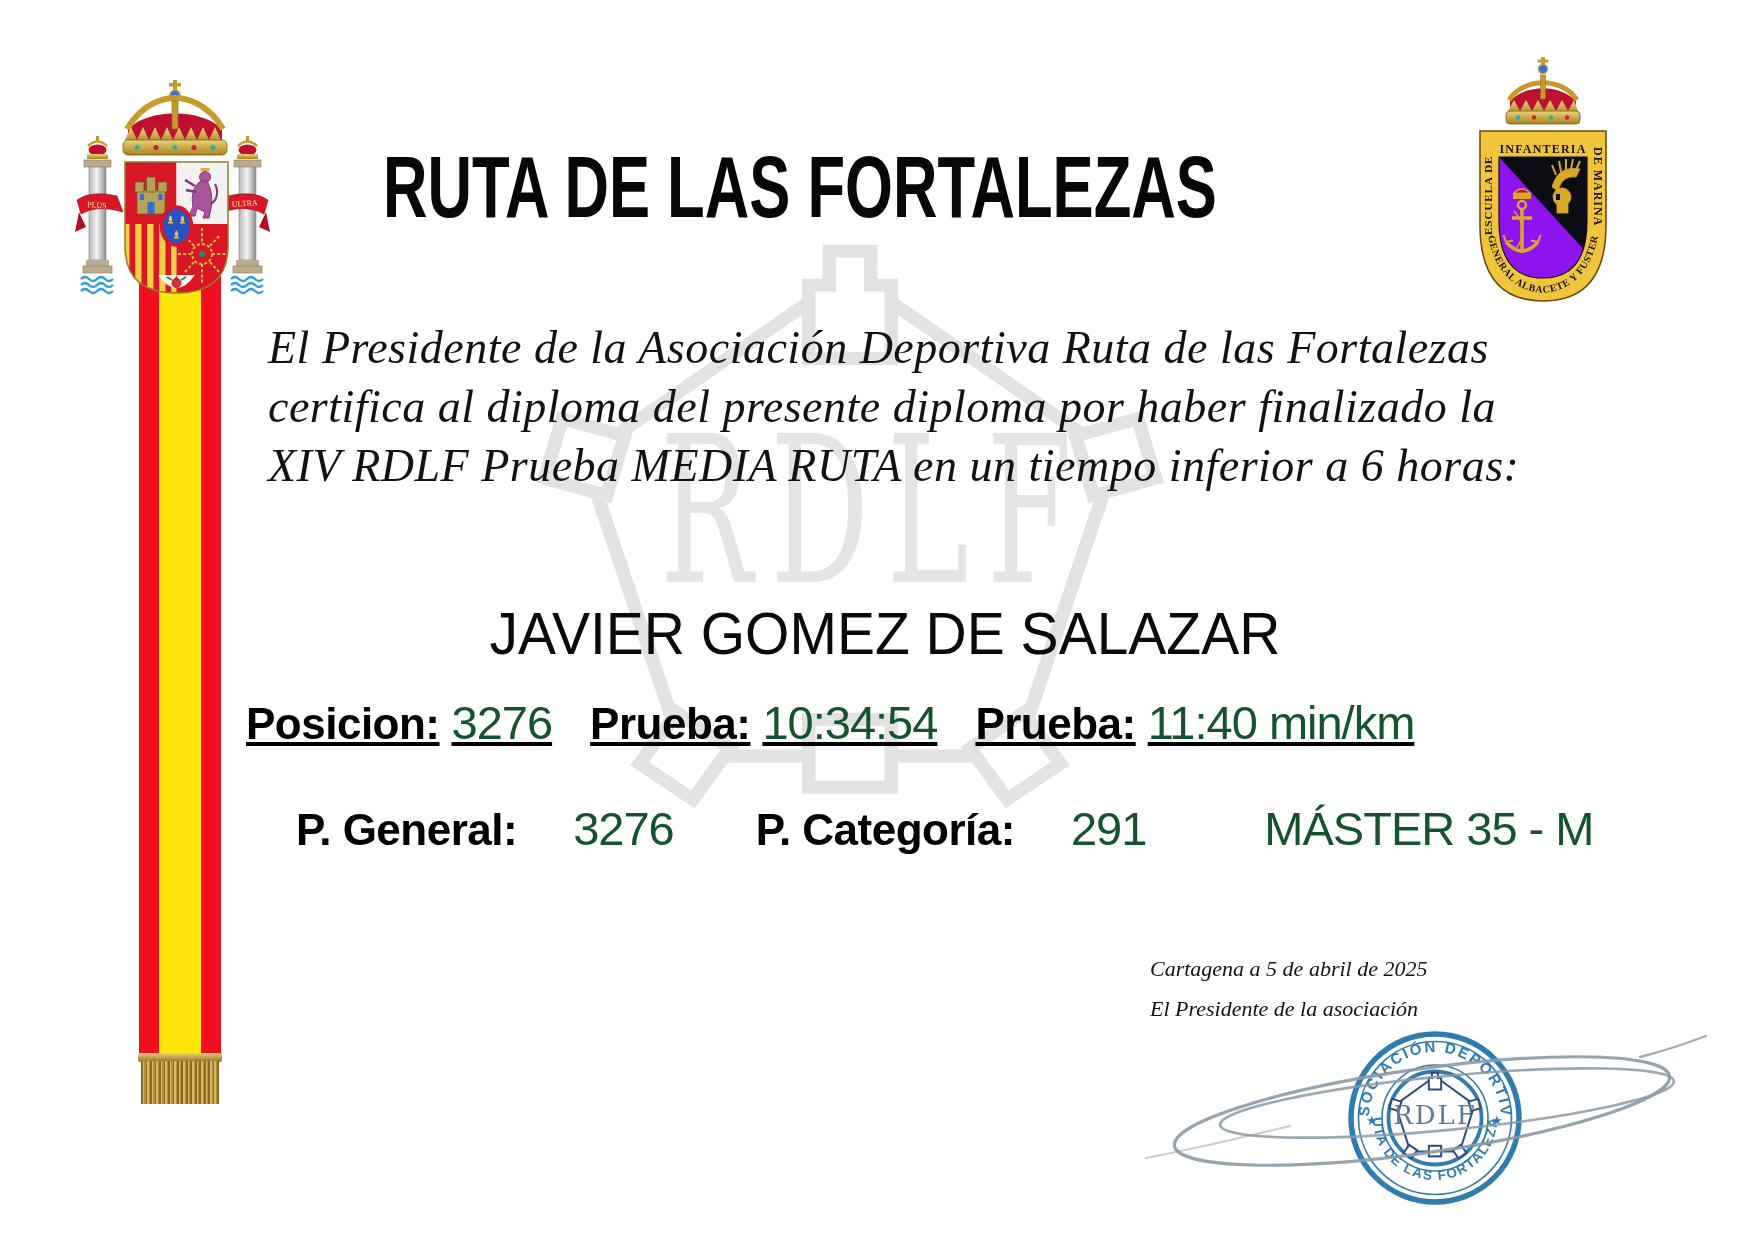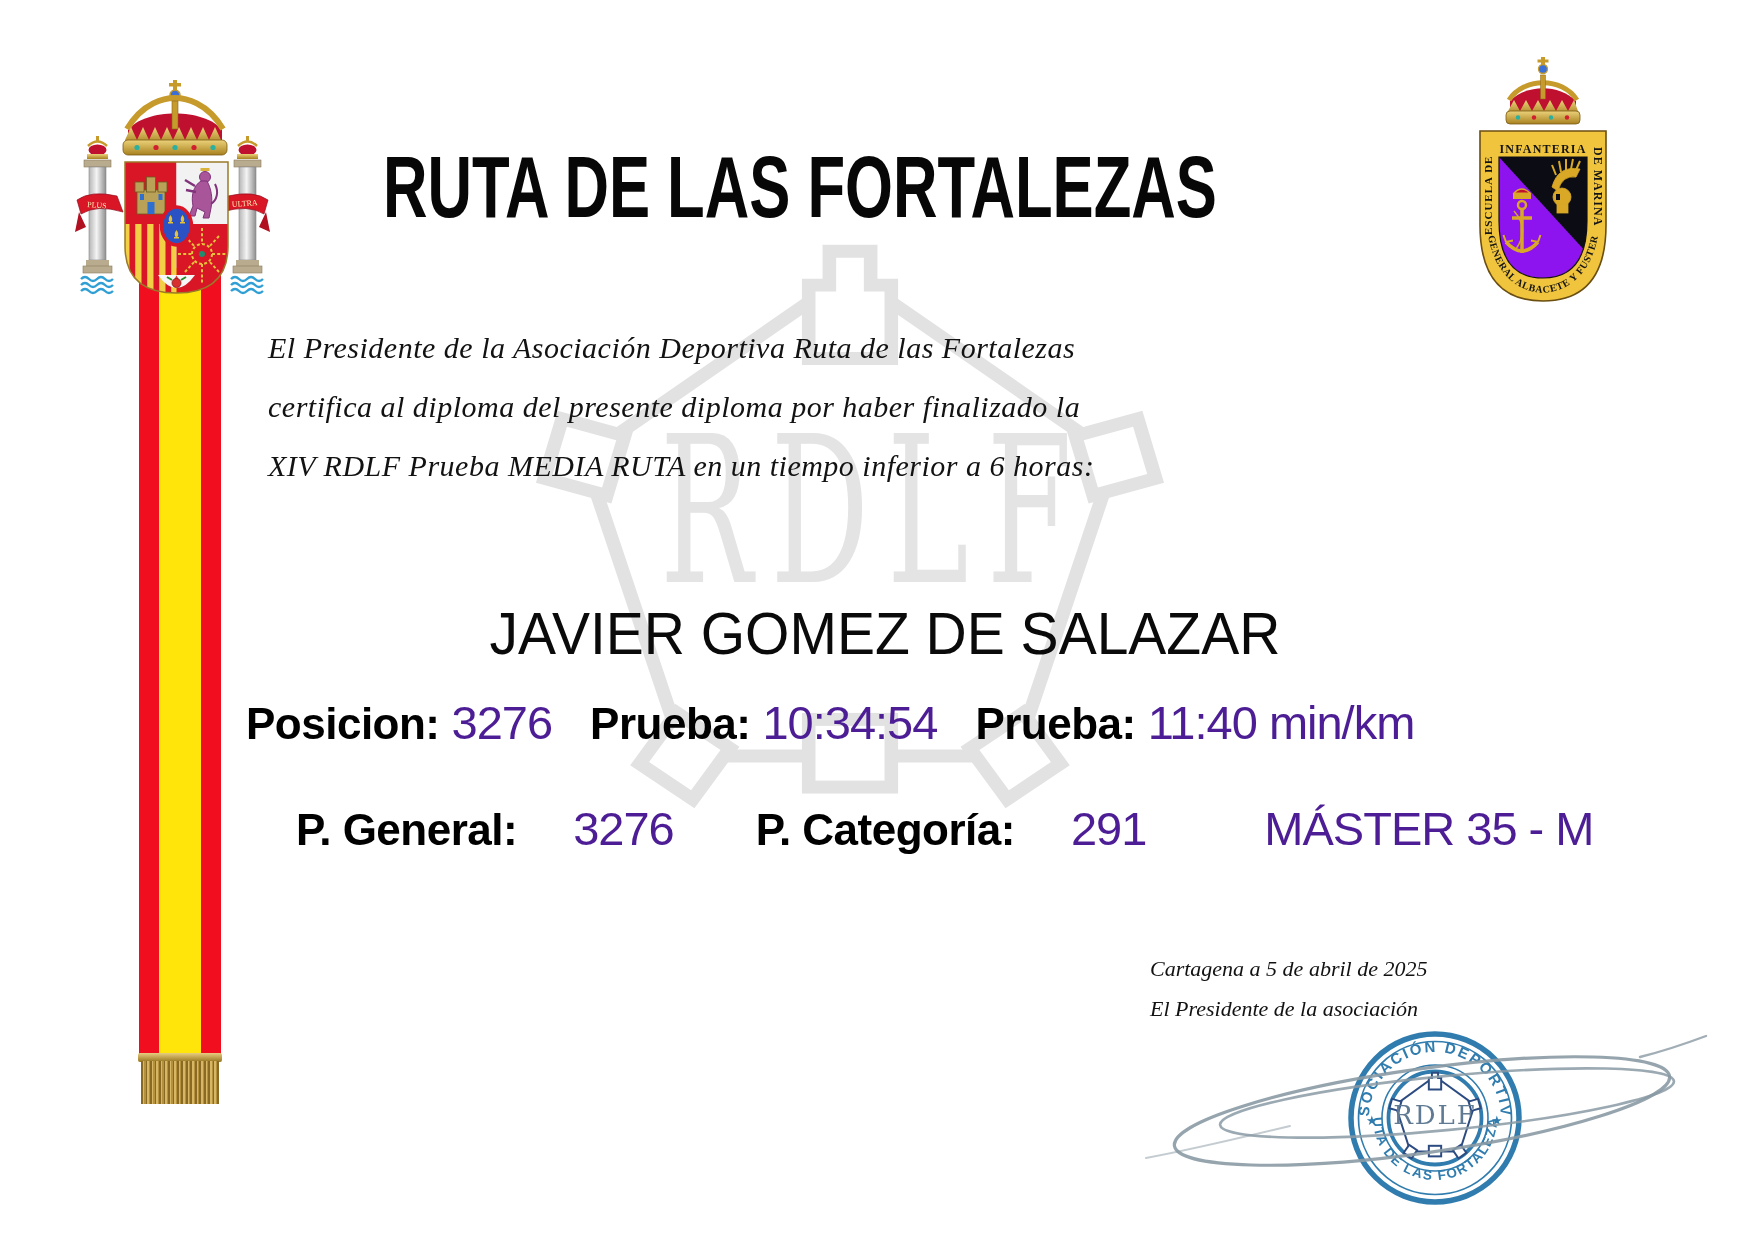--- a/index.html
+++ b/index.html
@@ -9,32 +9,32 @@
   svg{display:block;overflow:visible;}
 
   
   .title{left:100px;top:136px;width:1400px;text-align:center;white-space:nowrap;
          font-size:88px;font-weight:800;color:#070707;letter-spacing:0px;
          transform:scaleX(0.70);transform-origin:50% 50%;
          font-family:"Liberation Sans",sans-serif;}
 
   
   .script{font-family:cursive;font-style:italic;color:#121212;}
-  .body-text{left:268px;top:318px;font-size:30px;line-height:59px;white-space:nowrap;letter-spacing:0.5px;}
+  .body-text{left:268px;top:318px;font-size:46px;line-height:59px;white-space:nowrap;letter-spacing:0.5px;}
 
   
   .name{left:310px;top:599px;width:1150px;text-align:center;white-space:nowrap;
         font-size:60px;font-weight:400;color:#0a0a0a;transform:scaleX(0.95);transform-origin:50% 50%;}
 
   
   .stats{display:flex;align-items:baseline;white-space:nowrap;color:#000;}
-  .stats-1{left:246px;top:695px;}
+  .stats-1{left:246px;top:695px;text-decoration:underline;}
   .stats-2{left:296px;top:801px;gap:44px;}
   .stat-label{font-weight:700;font-size:44px;letter-spacing:-0.5px;}
-  .stat-value{font-weight:400;font-size:47px;letter-spacing:-1px;margin-left:12px;margin-right:38px;color:#4c1d95;}
+  .stat-value{font-weight:400;font-size:47px;letter-spacing:-1px;margin-left:12px;margin-right:38px;color:#14532d;}
   .stat-value:last-child{margin-right:0;}
   .stat-loner{margin-left:36px;}
 
   
   .date-block{left:1150px;top:949px;width:470px;text-align:left;font-size:22px;line-height:40px;}
 
   
   .flag{left:139px;top:268px;width:82px;height:788px;
         background:linear-gradient(90deg,#f10e1e 0 20px,#ffe50a 20px 62px,#f10e1e 62px 82px);}
   .fringe-top{left:138px;top:1053px;width:84px;height:9px;border-radius:2px;

